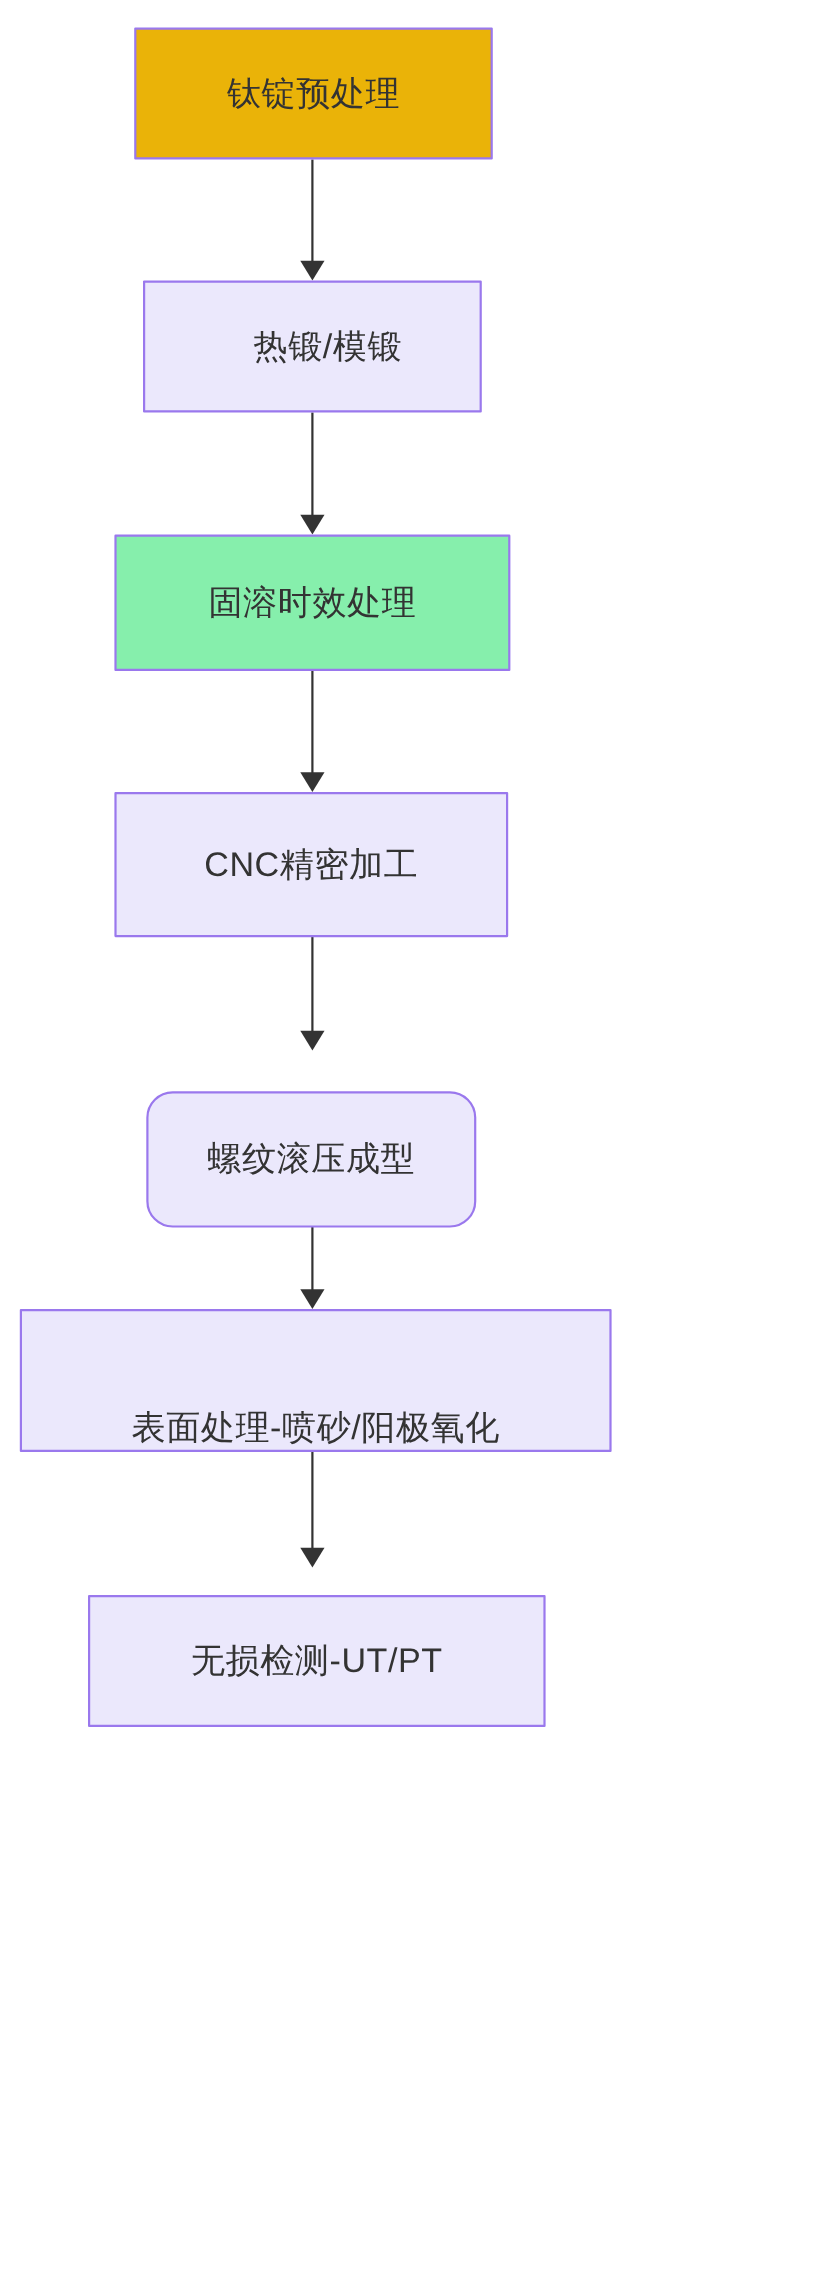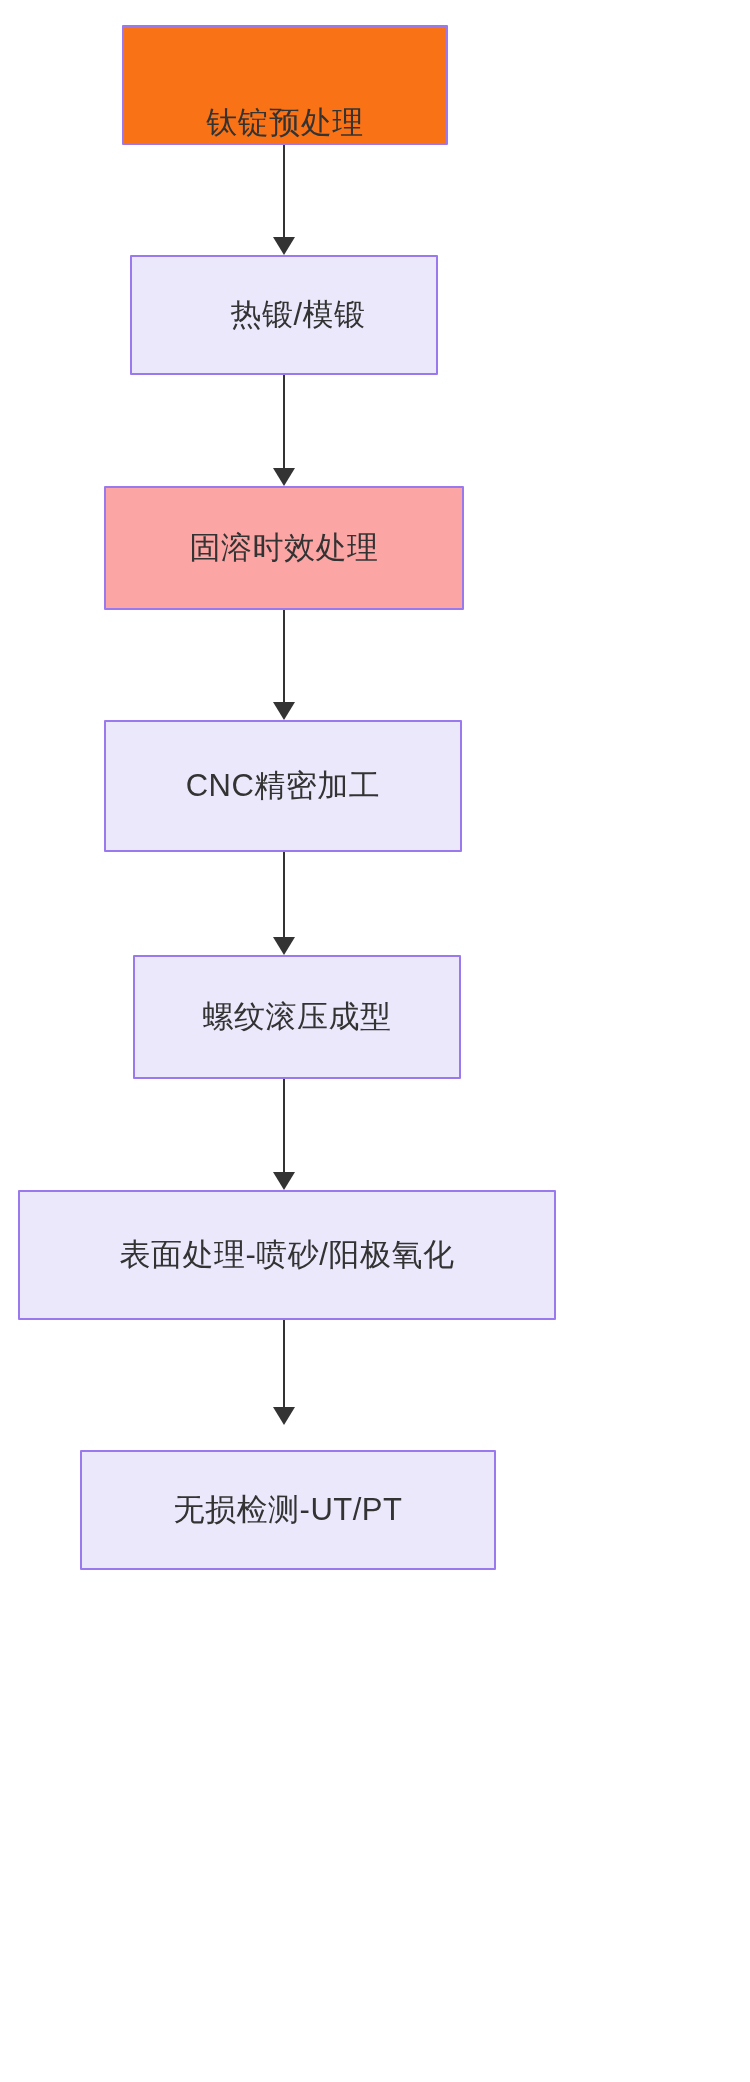--- a/index.html
+++ b/index.html
@@ -90,34 +90,34 @@
       <div class="edge-head" style="top: 97px;"></div>
     </div>
     <div class="edge" style="left: 284px; top: 1079px; height: 111px;">
       <div class="edge-line" style="height: 95px;"></div>
       <div class="edge-head" style="top: 93px;"></div>
     </div>
     <div class="edge" style="left: 284px; top: 1320px; height: 105px;">
       <div class="edge-line" style="height: 89px;"></div>
       <div class="edge-head" style="top: 87px;"></div>
     </div>
-    <div class="node" style="left: 122px; top: 25px; width: 326px; height: 120px; background: #f97316; border-color: rgb(154, 120, 237); color: rgb(51, 51, 51); align-items: flex-end;">
+    <div class="node" style="left: 122px; top: 25px; width: 326px; height: 120px; background: #eab308; border-color: rgb(154, 120, 237); color: rgb(51, 51, 51);">
       <span class="node-label">钛锭预处理</span>
     </div>
     <div class="node" style="left: 130px; top: 255px; width: 308px; height: 120px; background: rgb(235, 232, 252); border-color: rgb(154, 120, 237); color: rgb(51, 51, 51); padding-left: 28px;">
       <span class="node-label">热锻/模锻</span>
     </div>
-    <div class="node" style="left: 104px; top: 486px; width: 360px; height: 124px; background: #fca5a5; border-color: rgb(154, 120, 237); color: rgb(51, 51, 51);">
+    <div class="node" style="left: 104px; top: 486px; width: 360px; height: 124px; background: #86efac; border-color: rgb(154, 120, 237); color: rgb(51, 51, 51);">
       <span class="node-label">固溶时效处理</span>
     </div>
     <div class="node" style="left: 104px; top: 720px; width: 358px; height: 132px; background: rgb(235, 232, 252); border-color: rgb(154, 120, 237); color: rgb(51, 51, 51);">
       <span class="node-label">CNC精密加工</span>
     </div>
-    <div class="node" style="left: 133px; top: 955px; width: 328px; height: 124px; background: rgb(235, 232, 252); border-color: rgb(154, 120, 237); color: rgb(51, 51, 51);">
+    <div class="node" style="left: 133px; top: 992px; width: 300px; height: 124px; background: rgb(235, 232, 252); border-color: rgb(154, 120, 237); color: rgb(51, 51, 51); border-radius: 24px;">
       <span class="node-label">螺纹滚压成型</span>
     </div>
-    <div class="node" style="left: 18px; top: 1190px; width: 538px; height: 130px; background: rgb(235, 232, 252); border-color: rgb(154, 120, 237); color: rgb(51, 51, 51);">
+    <div class="node" style="left: 18px; top: 1190px; width: 538px; height: 130px; background: rgb(235, 232, 252); border-color: rgb(154, 120, 237); color: rgb(51, 51, 51); align-items: flex-end;">
       <span class="node-label">表面处理-喷砂/阳极氧化</span>
     </div>
     <div class="node" style="left: 80px; top: 1425px; width: 416px; height: 120px; background: rgb(235, 232, 252); border-color: rgb(154, 120, 237); color: rgb(51, 51, 51); margin-top: 25px;">
       <span class="node-label">无损检测-UT/PT</span>
     </div>
   </div>
 
 </body></html>

